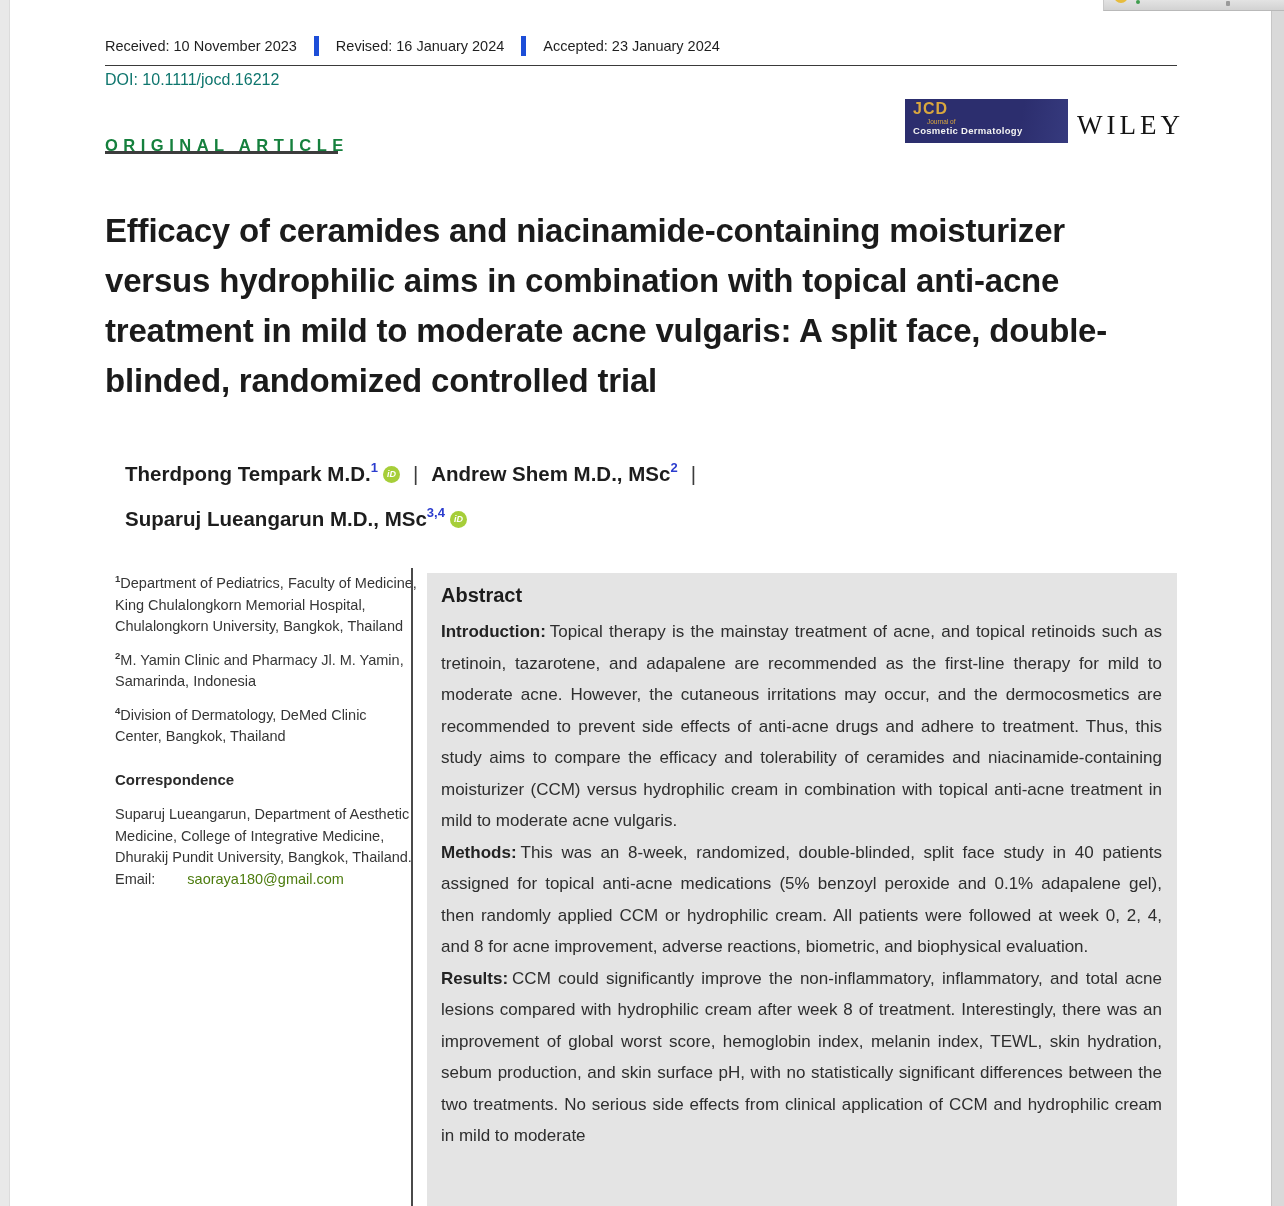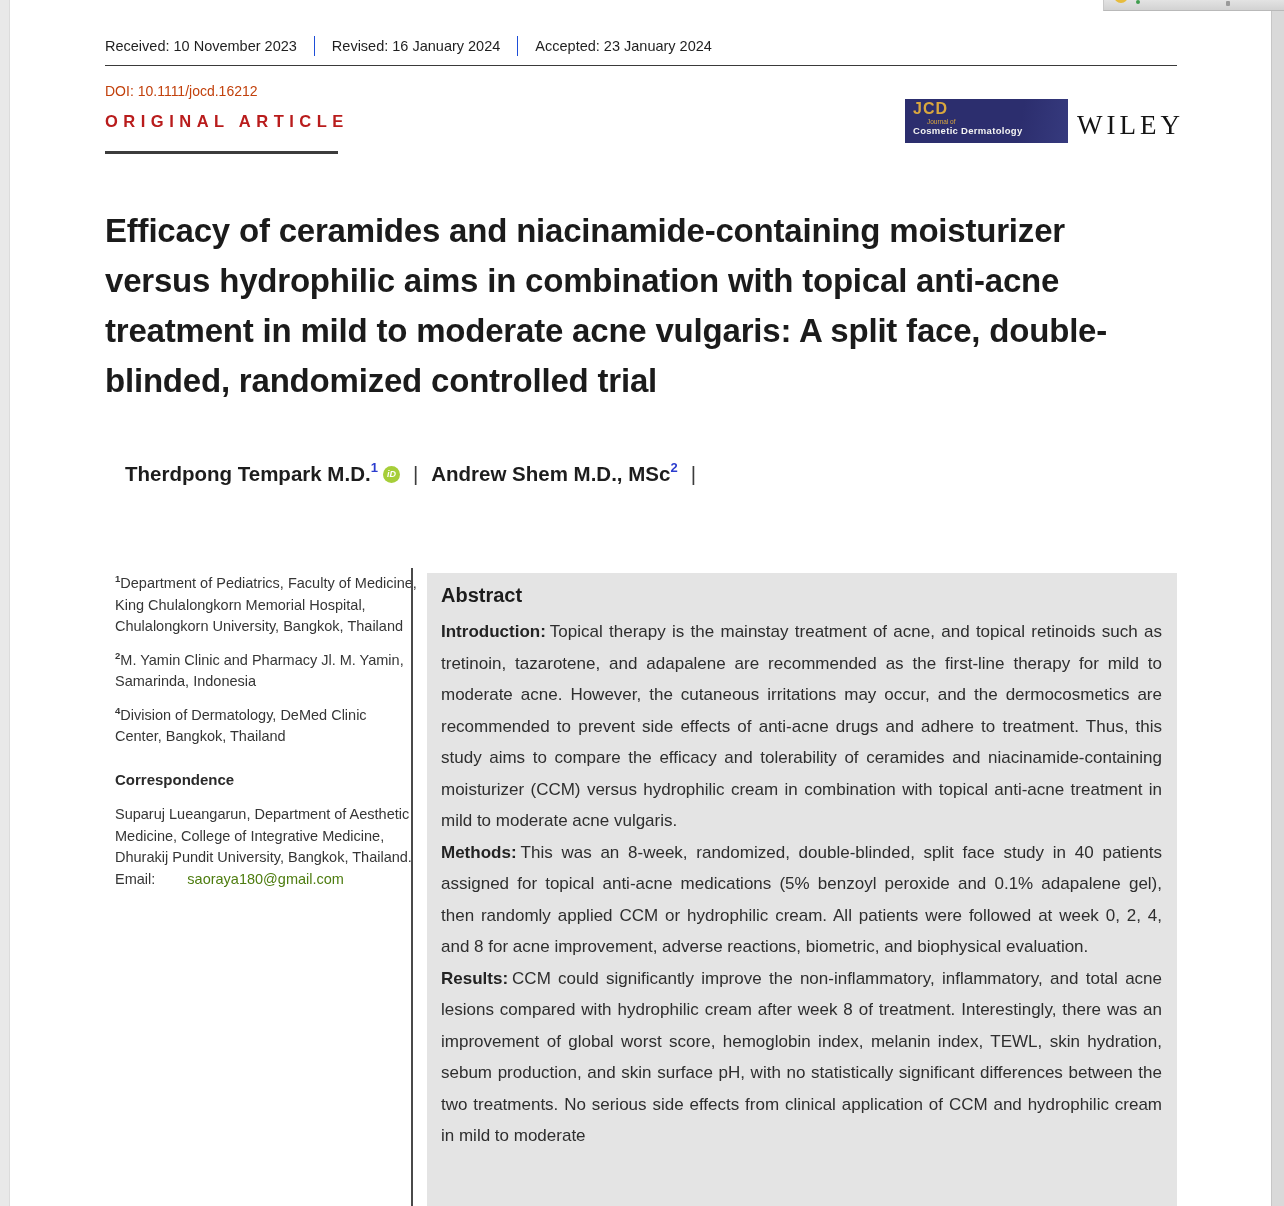--- a/index.html
+++ b/index.html
@@ -46,30 +46,30 @@
 
   .meta-bar {
     position: absolute; left: 95px; top: 36px; width: 1072px;
     display: flex; align-items: center;
     border-bottom: 1.5px solid #3a3a3a;
     padding-bottom: 9px;
     font-size: 14.5px; color: #1f1f1f;
   }
   .meta-item { padding: 2px 17px; }
   .meta-item:first-child { padding-left: 0; }
-  .meta-item + .meta-item { border-left: 1px solid #1d4ed8; }
+  .meta-item + .meta-item { border-left: 5px solid #1d4ed8; }
 
   .doi-line {
     position: absolute; left: 95px; top: 71px;
-    font-size: 14px; color: #c2410c; margin-top: 12px;
+    font-size: 16px; color: #0f766e;
   }
 
   .article-type {
-    position: absolute; left: 95px; top: 112px;
-    font-size: 16.5px; font-weight: bold; letter-spacing: 5.5px; color: #b91c1c;
+    position: absolute; left: 95px; top: 136px;
+    font-size: 16.5px; font-weight: bold; letter-spacing: 5.5px; color: #15803d;
   }
   .article-type-rule {
     position: absolute; left: 95px; top: 151px; width: 233px; height: 2.5px;
     background: #3c3c3c;
   }
 
   .jcd-logo {
     position: absolute; left: 895px; top: 99px; width: 163px; height: 44px;
     background: linear-gradient(100deg, #2c2e6e 70%, #363a7e 100%);
     padding: 2px 0 3px 8px; overflow: hidden;
@@ -158,20 +158,21 @@
     <div class="jcd-abbr">JCD</div>
     <div class="jcd-sub1">Journal of</div>
     <div class="jcd-sub2">Cosmetic Dermatology</div>
   </div>
   <div class="wiley-logo">WILEY</div>
 
   <h1 class="paper-title">Efficacy of ceramides and niacinamide-containing moisturizer versus hydrophilic aims in combination with topical anti-acne treatment in mild to moderate acne vulgaris: A split face, double-blinded, randomized controlled trial</h1>
 
   <div class="authors">
     <span><span>Therdpong Tempark M.D.</span><sup class="author-sup">1</sup><span class="orcid-badge">iD</span></span><span class="author-sep">|</span><span><span>Andrew Shem M.D., MSc</span><sup class="author-sup">2</sup></span><span class="author-sep">|</span><br>
+    <span><span>Suparuj Lueangarun M.D., MSc</span><sup class="author-sup">3,4</sup><span class="orcid-badge">iD</span></span>
   </div>
 
   <div class="sidebar">
     <div class="affiliation"><sup class="aff-sup">1</sup><span>Department of Pediatrics, Faculty of Medicine, King Chulalongkorn Memorial Hospital, Chulalongkorn University, Bangkok, Thailand</span></div>
     <div class="affiliation"><sup class="aff-sup">2</sup><span>M. Yamin Clinic and Pharmacy Jl. M. Yamin, Samarinda, Indonesia</span></div>
     <div class="affiliation"><sup class="aff-sup">4</sup><span>Division of Dermatology, DeMed Clinic Center, Bangkok, Thailand</span></div>
 
     <div class="correspondence">
       <div class="corr-heading">Correspondence</div>
       <div>Suparuj Lueangarun, Department of Aesthetic Medicine, College of Integrative Medicine, Dhurakij Pundit University, Bangkok, Thailand.</div>

